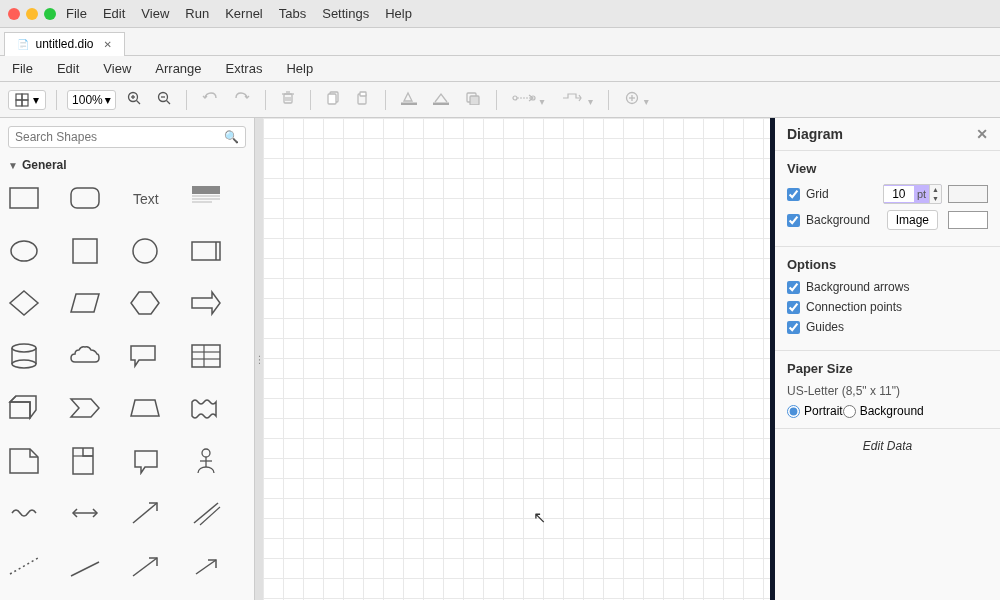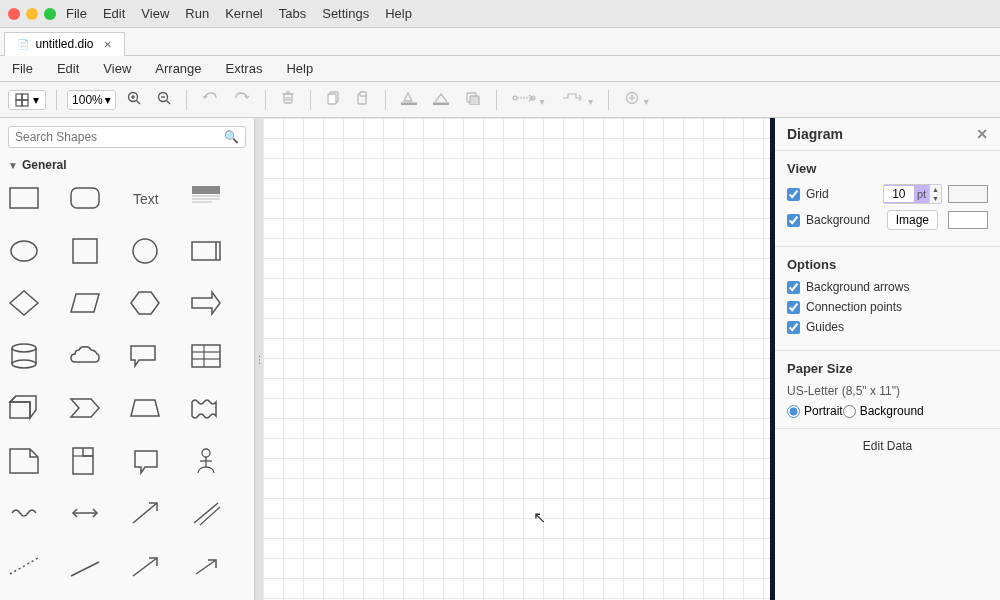--- a/index.html
+++ b/index.html
@@ -253,21 +253,21 @@
       margin-right: 4px;
     }
 
     
     .paper-size-value { font-size: 12px; color: #555; margin-bottom: 6px; }
     .radio-row { display: flex; align-items: center; }
     .radio-label { display: flex; align-items: center; gap: 4px; font-size: 12px; cursor: pointer; }
     .radio-input { width: 13px; height: 13px; accent-color: #4a90d9; cursor: pointer; }
 
     
-    .panel-footer { padding: 10px 12px; }
+    .panel-footer { padding: 10px 12px; font-style: italic; }
     .panel-link { font-size: 12px; color: #333; cursor: pointer; display: block; margin-bottom: 6px; text-align: center; }
 
     
     .collapse-handle {
       width: 8px;
       display: flex;
       align-items: center;
       justify-content: center;
       background: #e0e0e0;
       cursor: col-resize;

